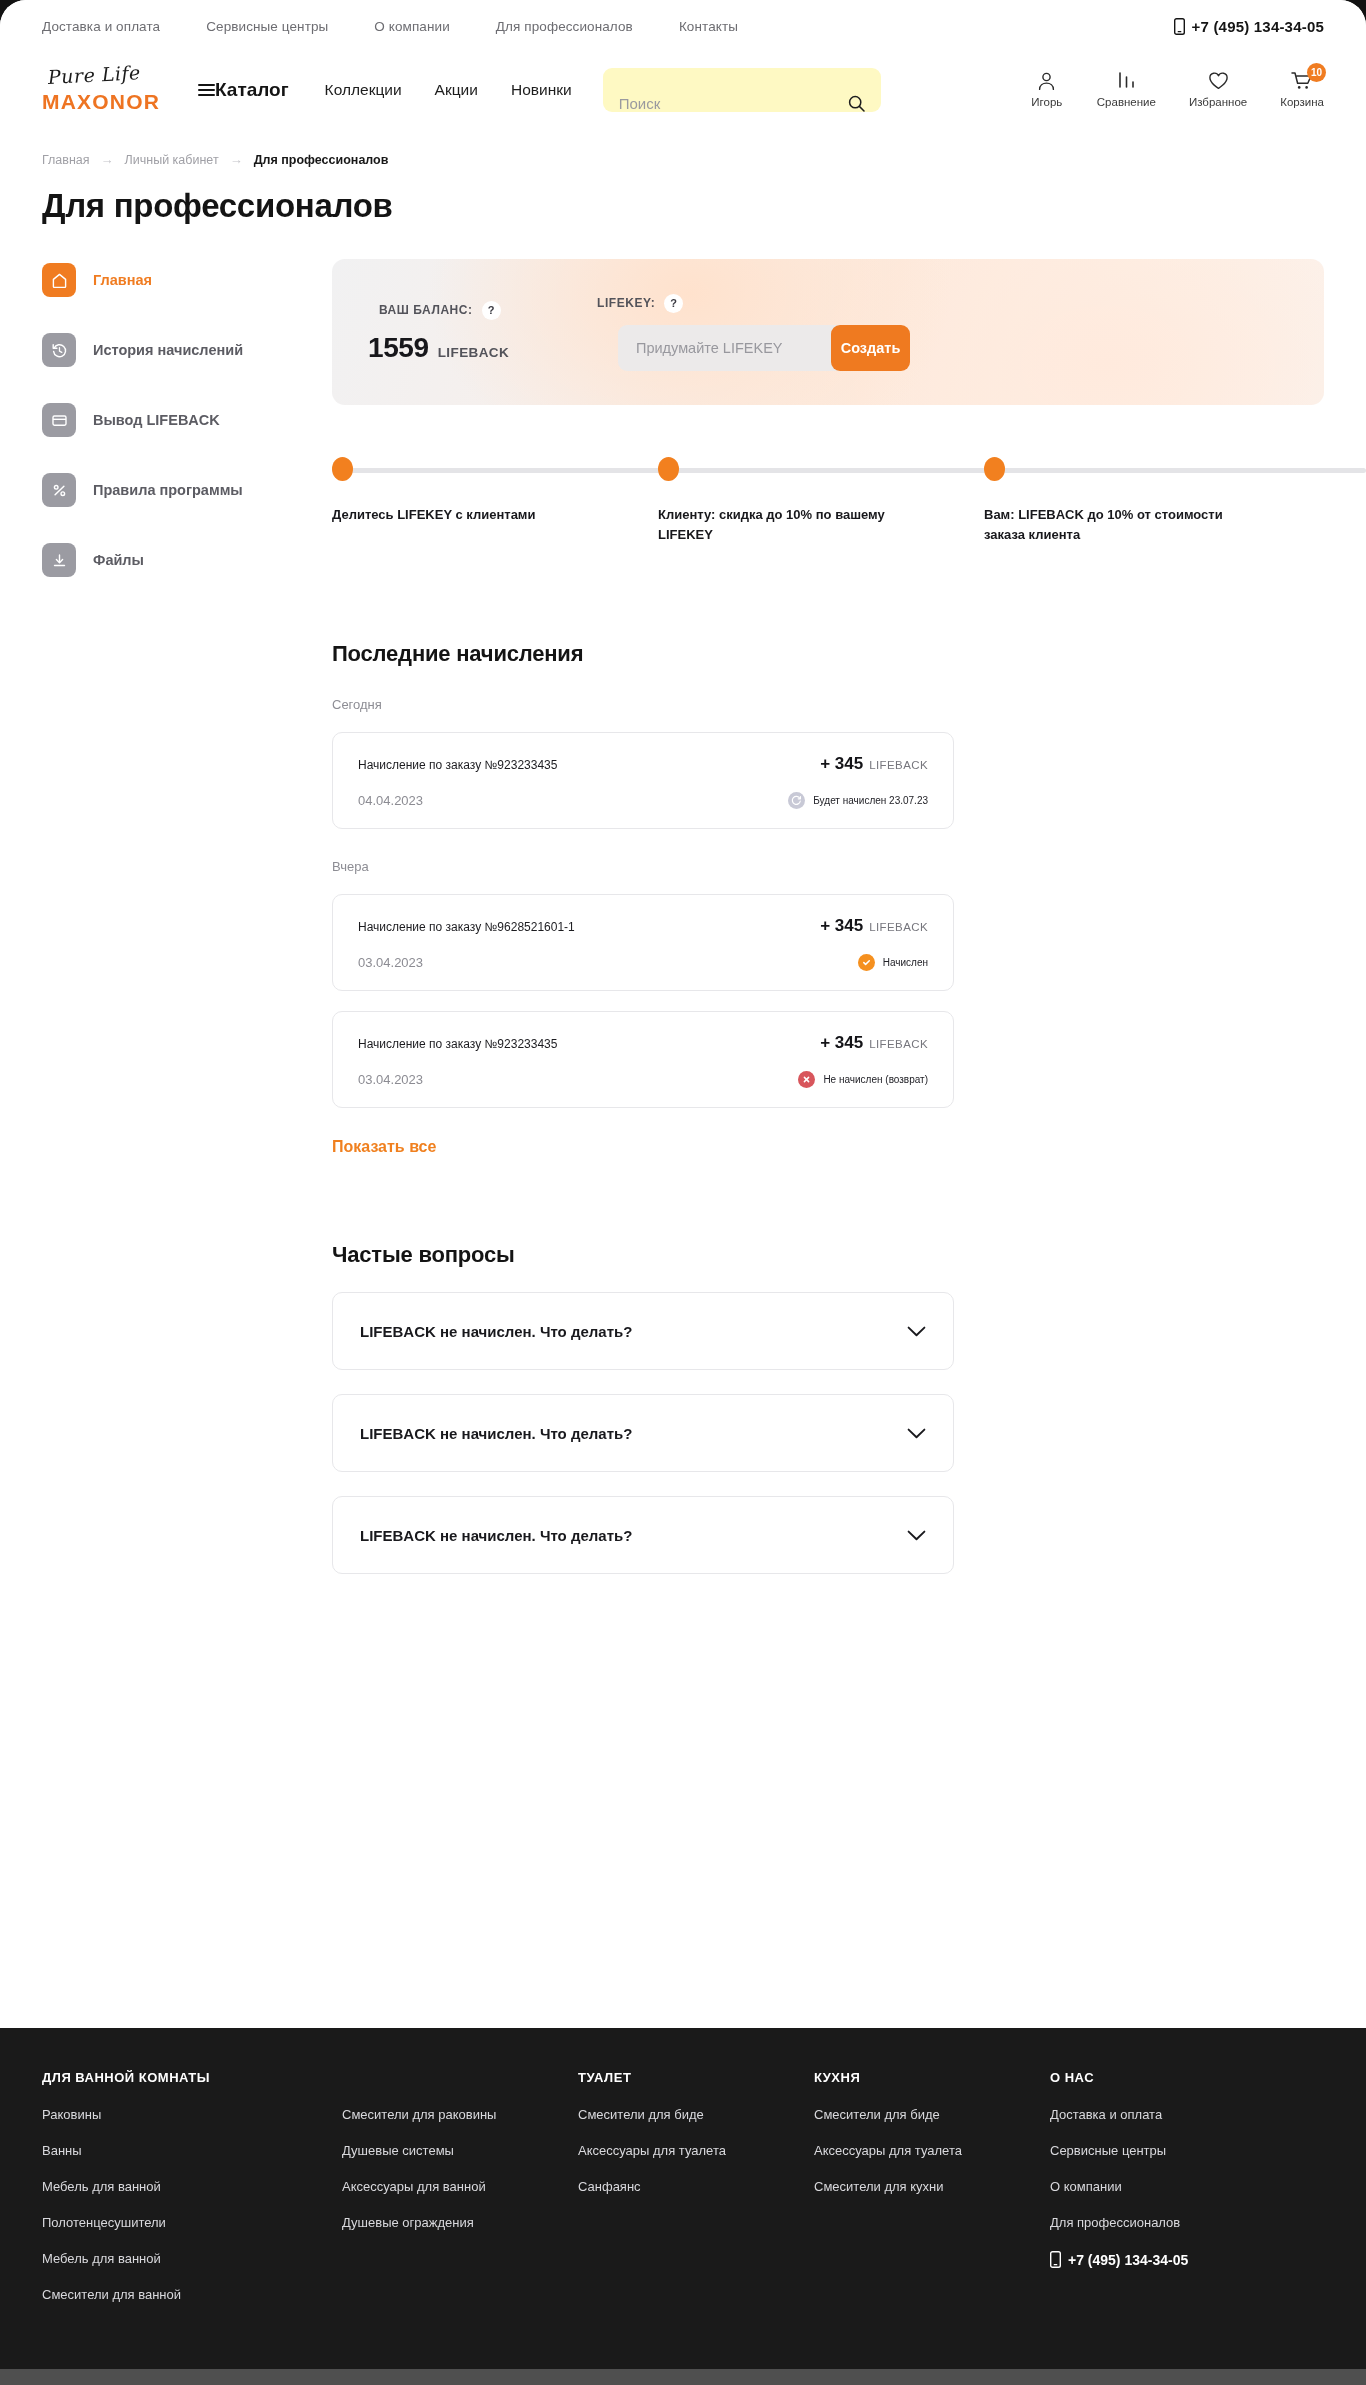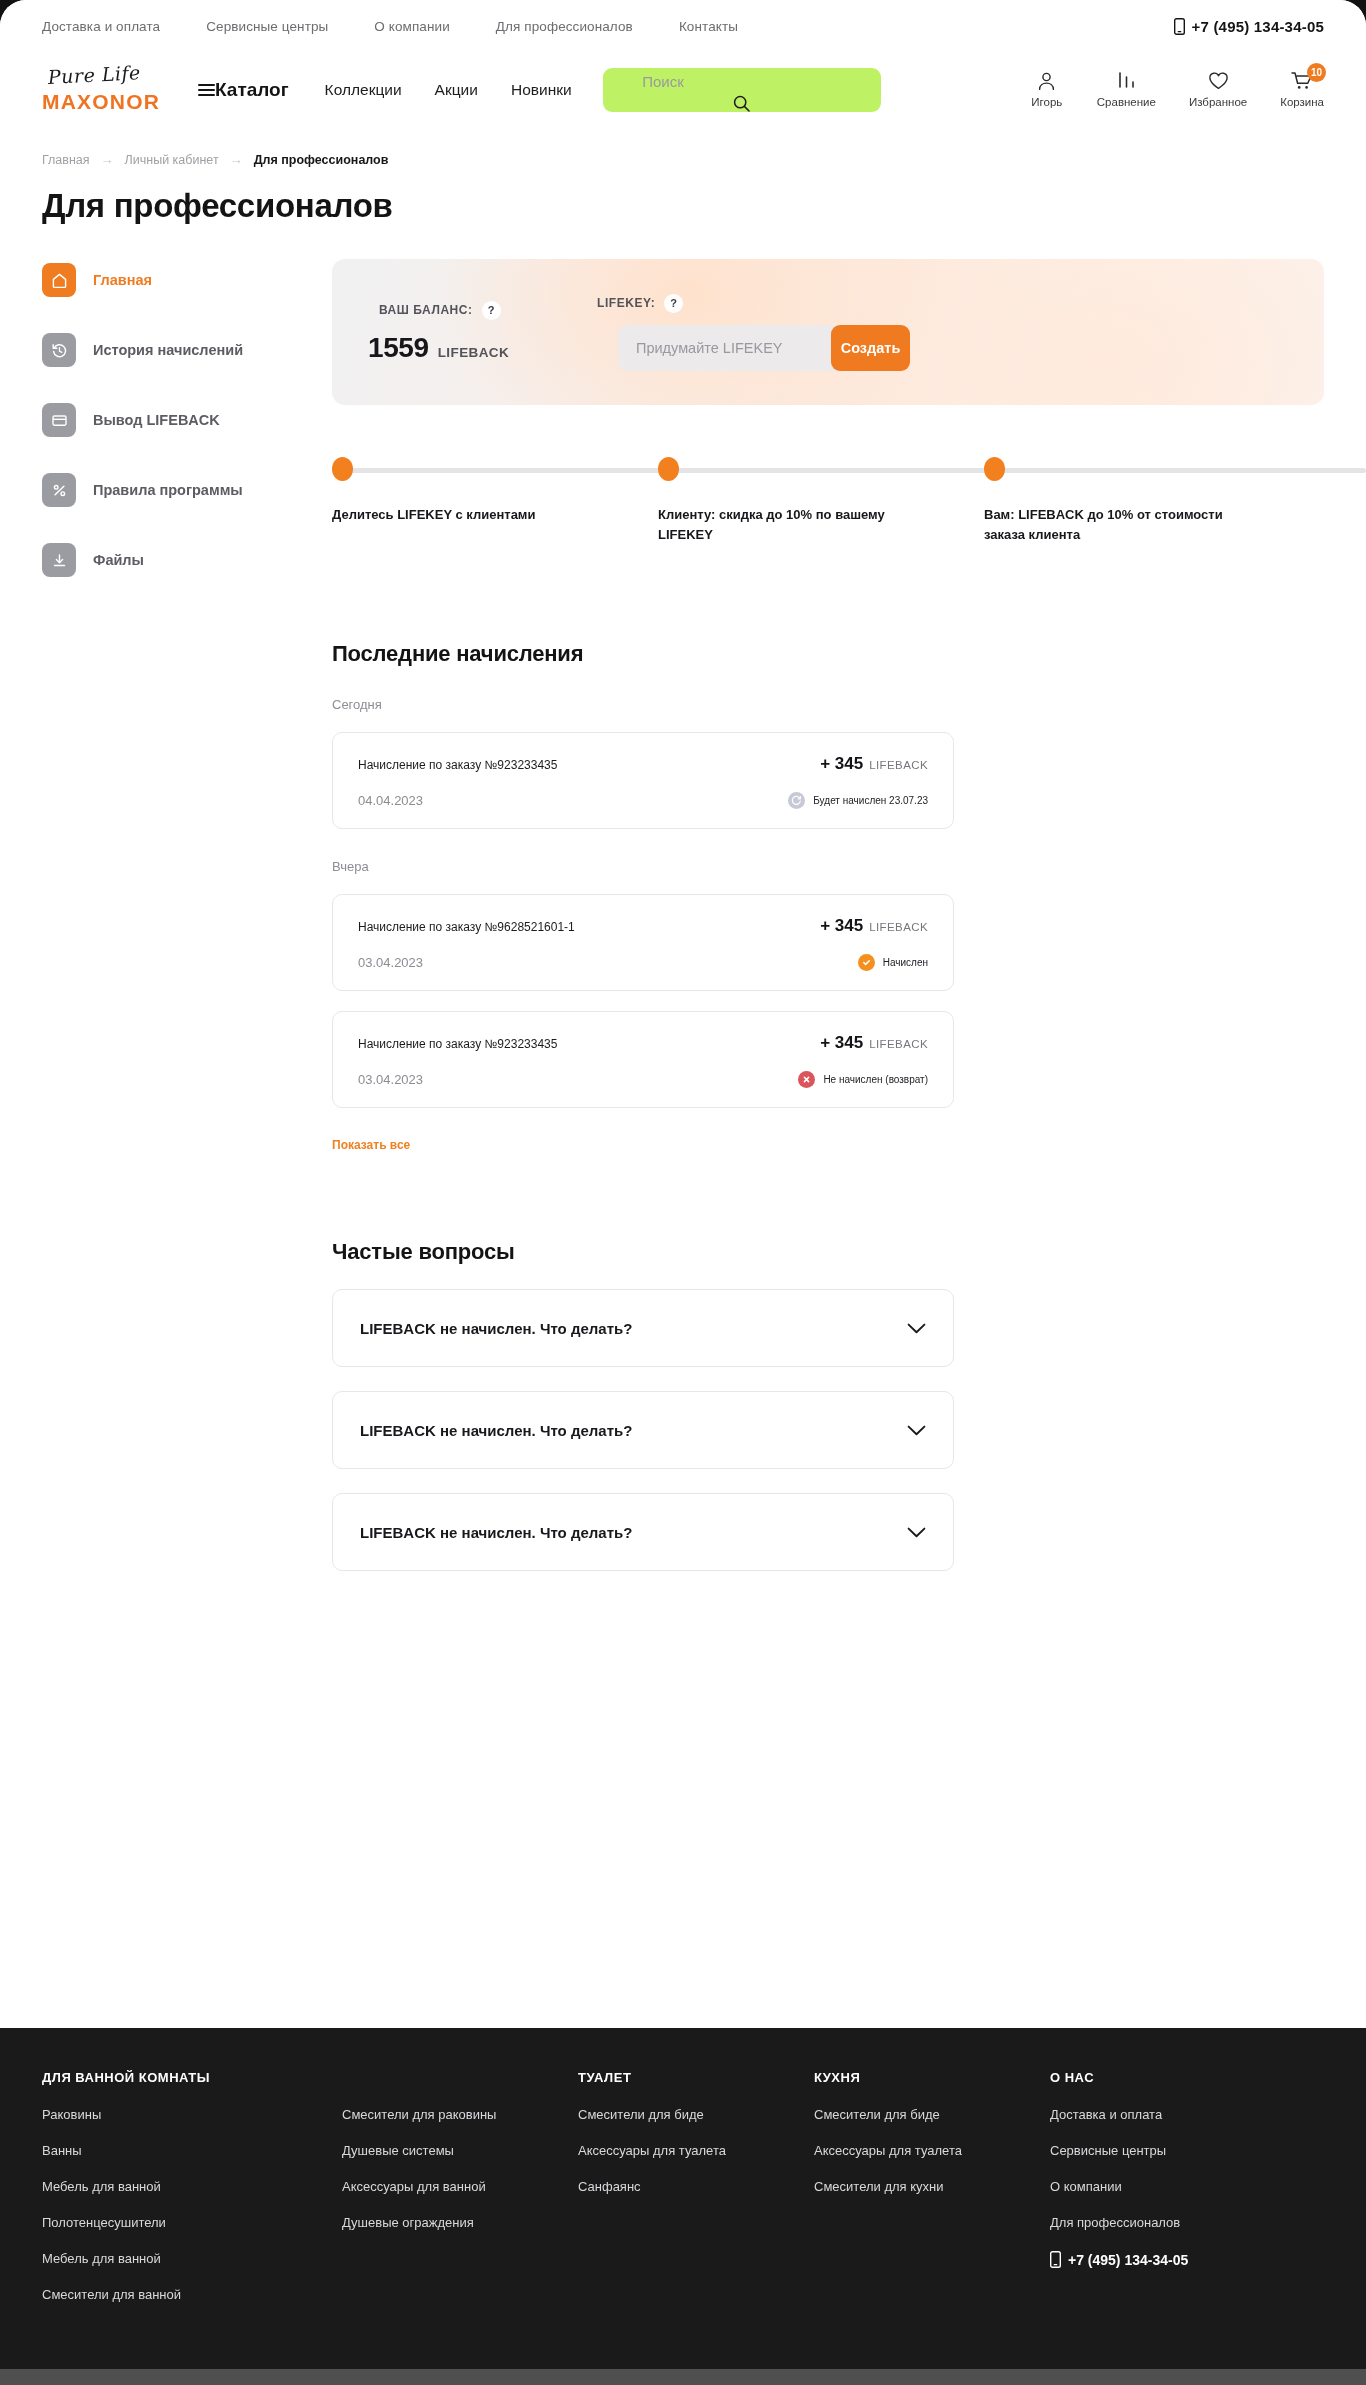--- a/index.html
+++ b/index.html
@@ -98,26 +98,25 @@
   .burger span { display: block; height: 2px; background: #141414; border-radius: 2px; }
   .catalog-label { font-size: 19px; font-weight: 700; color: #141414; }
 
   .main-nav { display: flex; align-items: center; gap: 33px; margin-left: 36px; }
   .main-nav a { font-size: 15.5px; color: #1d1d1d; text-decoration: none; cursor: pointer; white-space: nowrap; }
 
   .search-wrap {
     margin-left: 31px;
     width: 278px;
     height: 44px;
-    background: #bef264;
+    background: #fef9c3;
     border-radius: 9px;
     display: flex;
-    align-items: center;
+    align-items: flex-end;
     padding: 0 16px;
-    flex-direction: column;
   }
   .search-input {
     border: 0; background: transparent; outline: none;
     flex: 1; font-size: 15px; color: #2a2a2a;
     font-family: "Liberation Sans", sans-serif;
   }
   .search-input::placeholder { color: #9a9a9f; }
   .ico-search { width: 17px; height: 17px; flex: 0 0 17px; }
 
   .header-actions { margin-left: auto; display: flex; align-items: flex-end; gap: 33px; padding-bottom: 2px; }
@@ -298,21 +297,21 @@
   .accr-date { font-size: 13px; color: #8c8c93; flex: 1; }
   .accr-status { display: flex; align-items: center; gap: 8px; font-size: 10px; color: #222228; white-space: nowrap; }
   .st-ico { width: 17px; height: 17px; border-radius: 50%; display: flex; align-items: center; justify-content: center; flex: 0 0 17px; }
   .st-pending { background: #c8c9d6; }
   .st-done { background: #f5901f; }
   .st-fail  { background: #d8565c; }
 
   .show-all {
     display: inline-block;
     margin-top: 30px;
-    font-size: 12px;
+    font-size: 16px;
     font-weight: 700;
     color: #f0801f;
     cursor: pointer;
   }
 
   
   .faq-title {
     margin-top: 86px;
     font-size: 22px;
     font-weight: 700;

